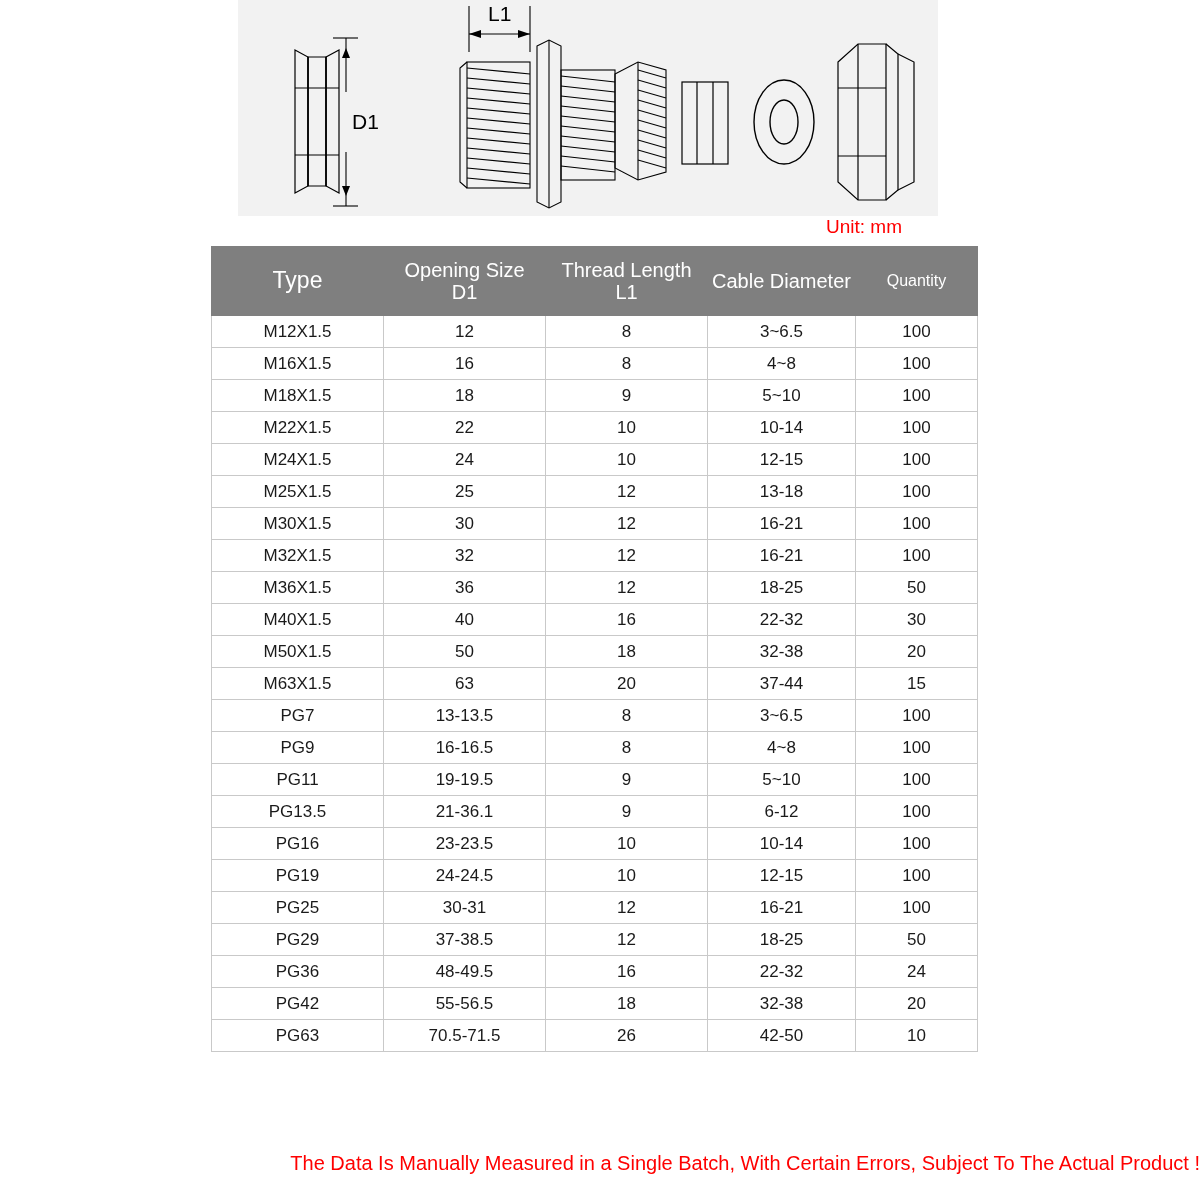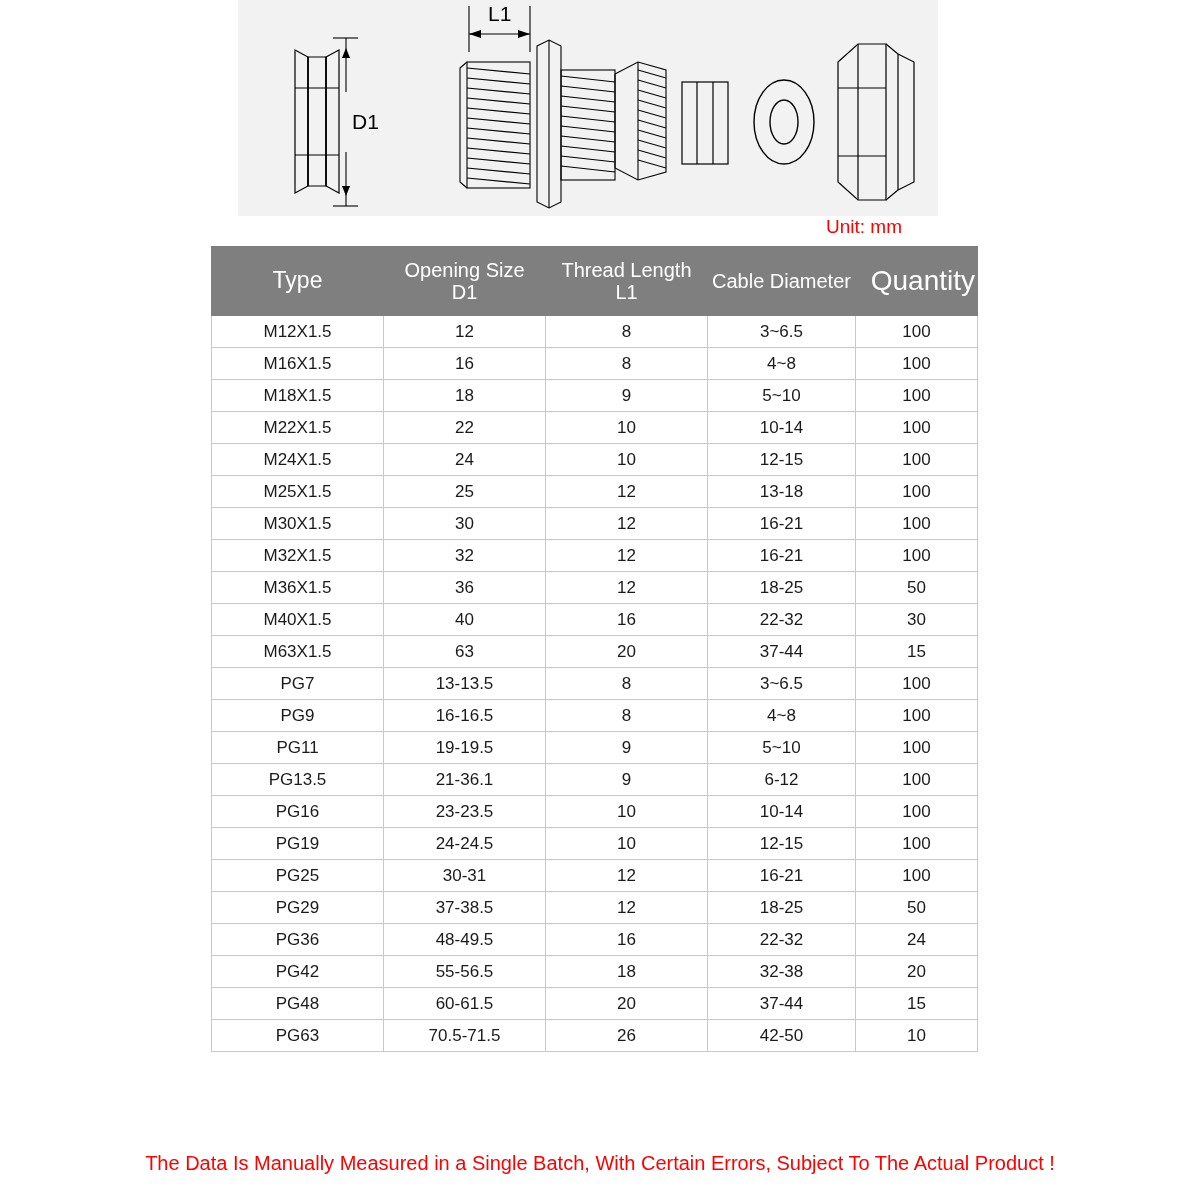--- a/index.html
+++ b/index.html
@@ -62,41 +62,41 @@
     border: 1px solid #7f7f7f;
     font-weight: normal;
     height: 68px;
     vertical-align: middle;
     padding: 0 2px;
     line-height: 1.12;
   }
   th .hdr-main { display: block; font-size: 20px; }
   th .hdr-sub  { display: block; font-size: 20px; }
   th.type-col .hdr-main { font-size: 23px; }
-  th.qty-col .hdr-main { font-size: 28px; text-align: right; }
+  th.qty-col .hdr-main { font-size: 16px; }
 
   table.spec tbody td {
     height: 31px;
     font-size: 17px;
     padding: 0;
     background: #ffffff;
   }
   col.c-type { width: 172px; }
   col.c-d1   { width: 162px; }
   col.c-l1   { width: 162px; }
   col.c-cd   { width: 148px; }
   col.c-qty  { width: 122px; }
 
   
   #footer-note {
     position: absolute;
     left: 0;
     top: 1152px;
     width: 1200px;
-    text-align: center;
+    text-align: right;
     font-size: 20px;
     color: #ff0000;
     font-family: "Liberation Sans", sans-serif;
   }
 
   
   .mask {
     position: absolute;
     background: #ffffff;
   }
@@ -307,20 +307,27 @@
           <td>50</td>
         </tr>
         <tr>
           <td>M40X1.5</td>
           <td>40</td>
           <td>16</td>
           <td>22-32</td>
           <td>30</td>
         </tr>
         <tr>
+          <td>M50X1.5</td>
+          <td>50</td>
+          <td>18</td>
+          <td>32-38</td>
+          <td>20</td>
+        </tr>
+        <tr>
           <td>M63X1.5</td>
           <td>63</td>
           <td>20</td>
           <td>37-44</td>
           <td>15</td>
         </tr>
         <tr>
           <td>PG7</td>
           <td>13-13.5</td>
           <td>8</td>
@@ -384,27 +391,20 @@
           <td>24</td>
         </tr>
         <tr>
           <td>PG42</td>
           <td>55-56.5</td>
           <td>18</td>
           <td>32-38</td>
           <td>20</td>
         </tr>
         <tr>
-          <td>PG48</td>
-          <td>60-61.5</td>
-          <td>20</td>
-          <td>37-44</td>
-          <td>15</td>
-        </tr>
-        <tr>
           <td>PG63</td>
           <td>70.5-71.5</td>
           <td>26</td>
           <td>42-50</td>
           <td>10</td>
         </tr>
       </tbody>
   </table>
 </div>
 

